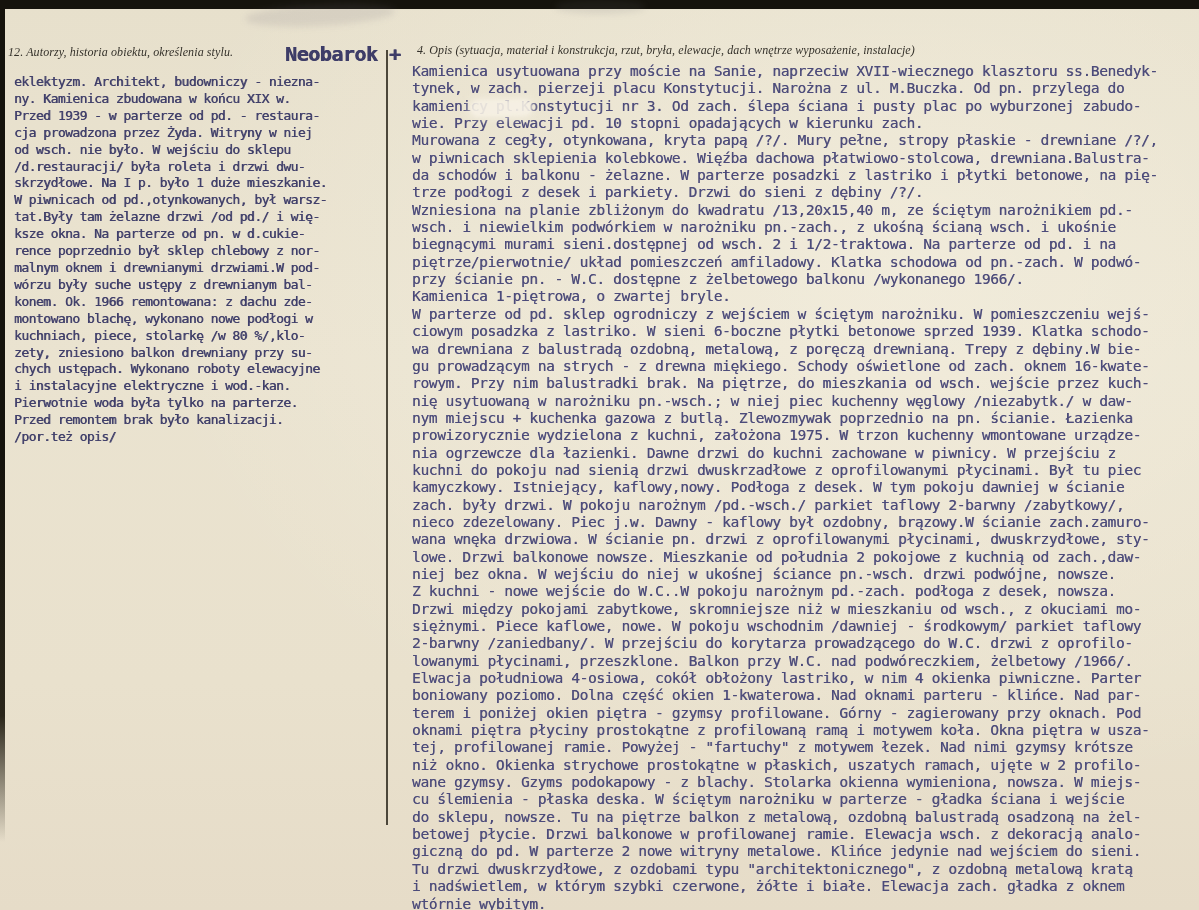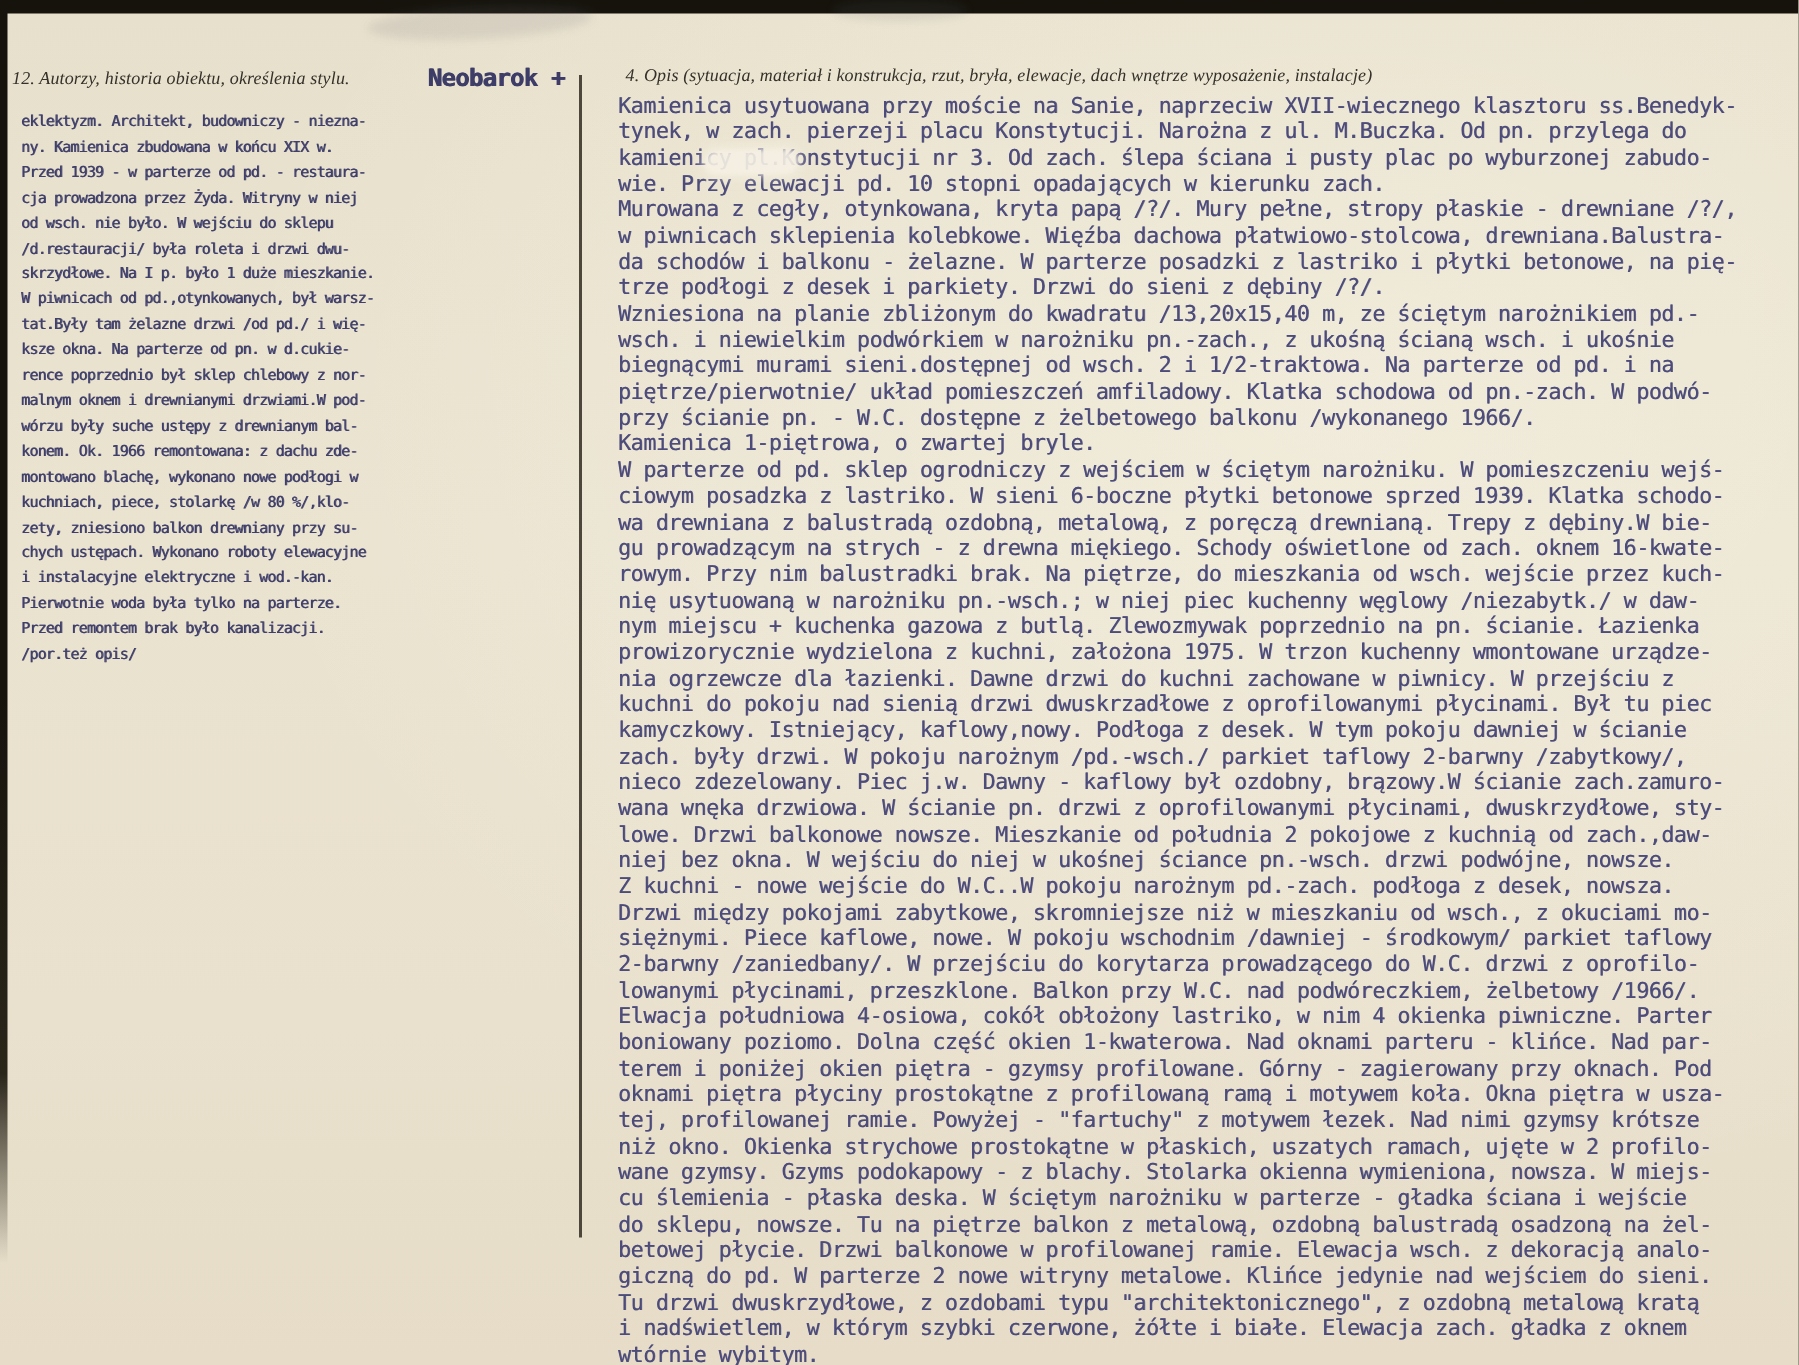--- a/index.html
+++ b/index.html
@@ -20,31 +20,31 @@
     background:rgba(100,95,110,.12);filter:blur(3px);}
   .form-label{
     position:absolute;font-family:"Liberation Serif", serif;
     font-size:12px;color:#34312a;letter-spacing:0.1px;white-space:nowrap;font-style:italic;
   }
   .label12{left:8px;top:45px;width:378px;}
   .label13{left:417px;top:43px;}
   .typed{color:#4a4976;}
   .style-value{
     position:absolute;left:285px;top:42px;
-    font-family:"DejaVu Sans Mono", monospace;font-size:16px;font-weight:bold;
+    font-family:"DejaVu Sans Mono", monospace;font-size:20px;font-weight:bold;
     color:#3e3d68;letter-spacing:-0.5px;white-space:nowrap;
     text-shadow:0.6px 0 0 #3e3d68;
   }
   pre.body{
     position:absolute;margin:0;white-space:pre;
     font-family:"DejaVu Sans Mono", monospace;
   }
   pre.body-left{
     left:14px;top:74px;width:374px;overflow:hidden;
-    font-size:10px;line-height:16.9px;letter-spacing:-0.55px;
+    font-size:13px;line-height:16.9px;letter-spacing:-0.55px;
     color:#403f6a;text-shadow:0.55px 0 0 rgba(64,63,106,.85);
   }
   pre.body-right{
     left:412px;top:63px;width:790px;overflow:hidden;
     font-size:14.5px;line-height:17.35px;letter-spacing:-0.35px;
     color:#4c4b7a;text-shadow:0.35px 0 0 rgba(76,75,122,.7);
   }
   .divider{position:absolute;left:386px;top:50px;width:2px;height:775px;background:#4c473a;}
   .whiteout{
     position:absolute;left:470px;top:100px;width:62px;height:16px;border-radius:8px;

